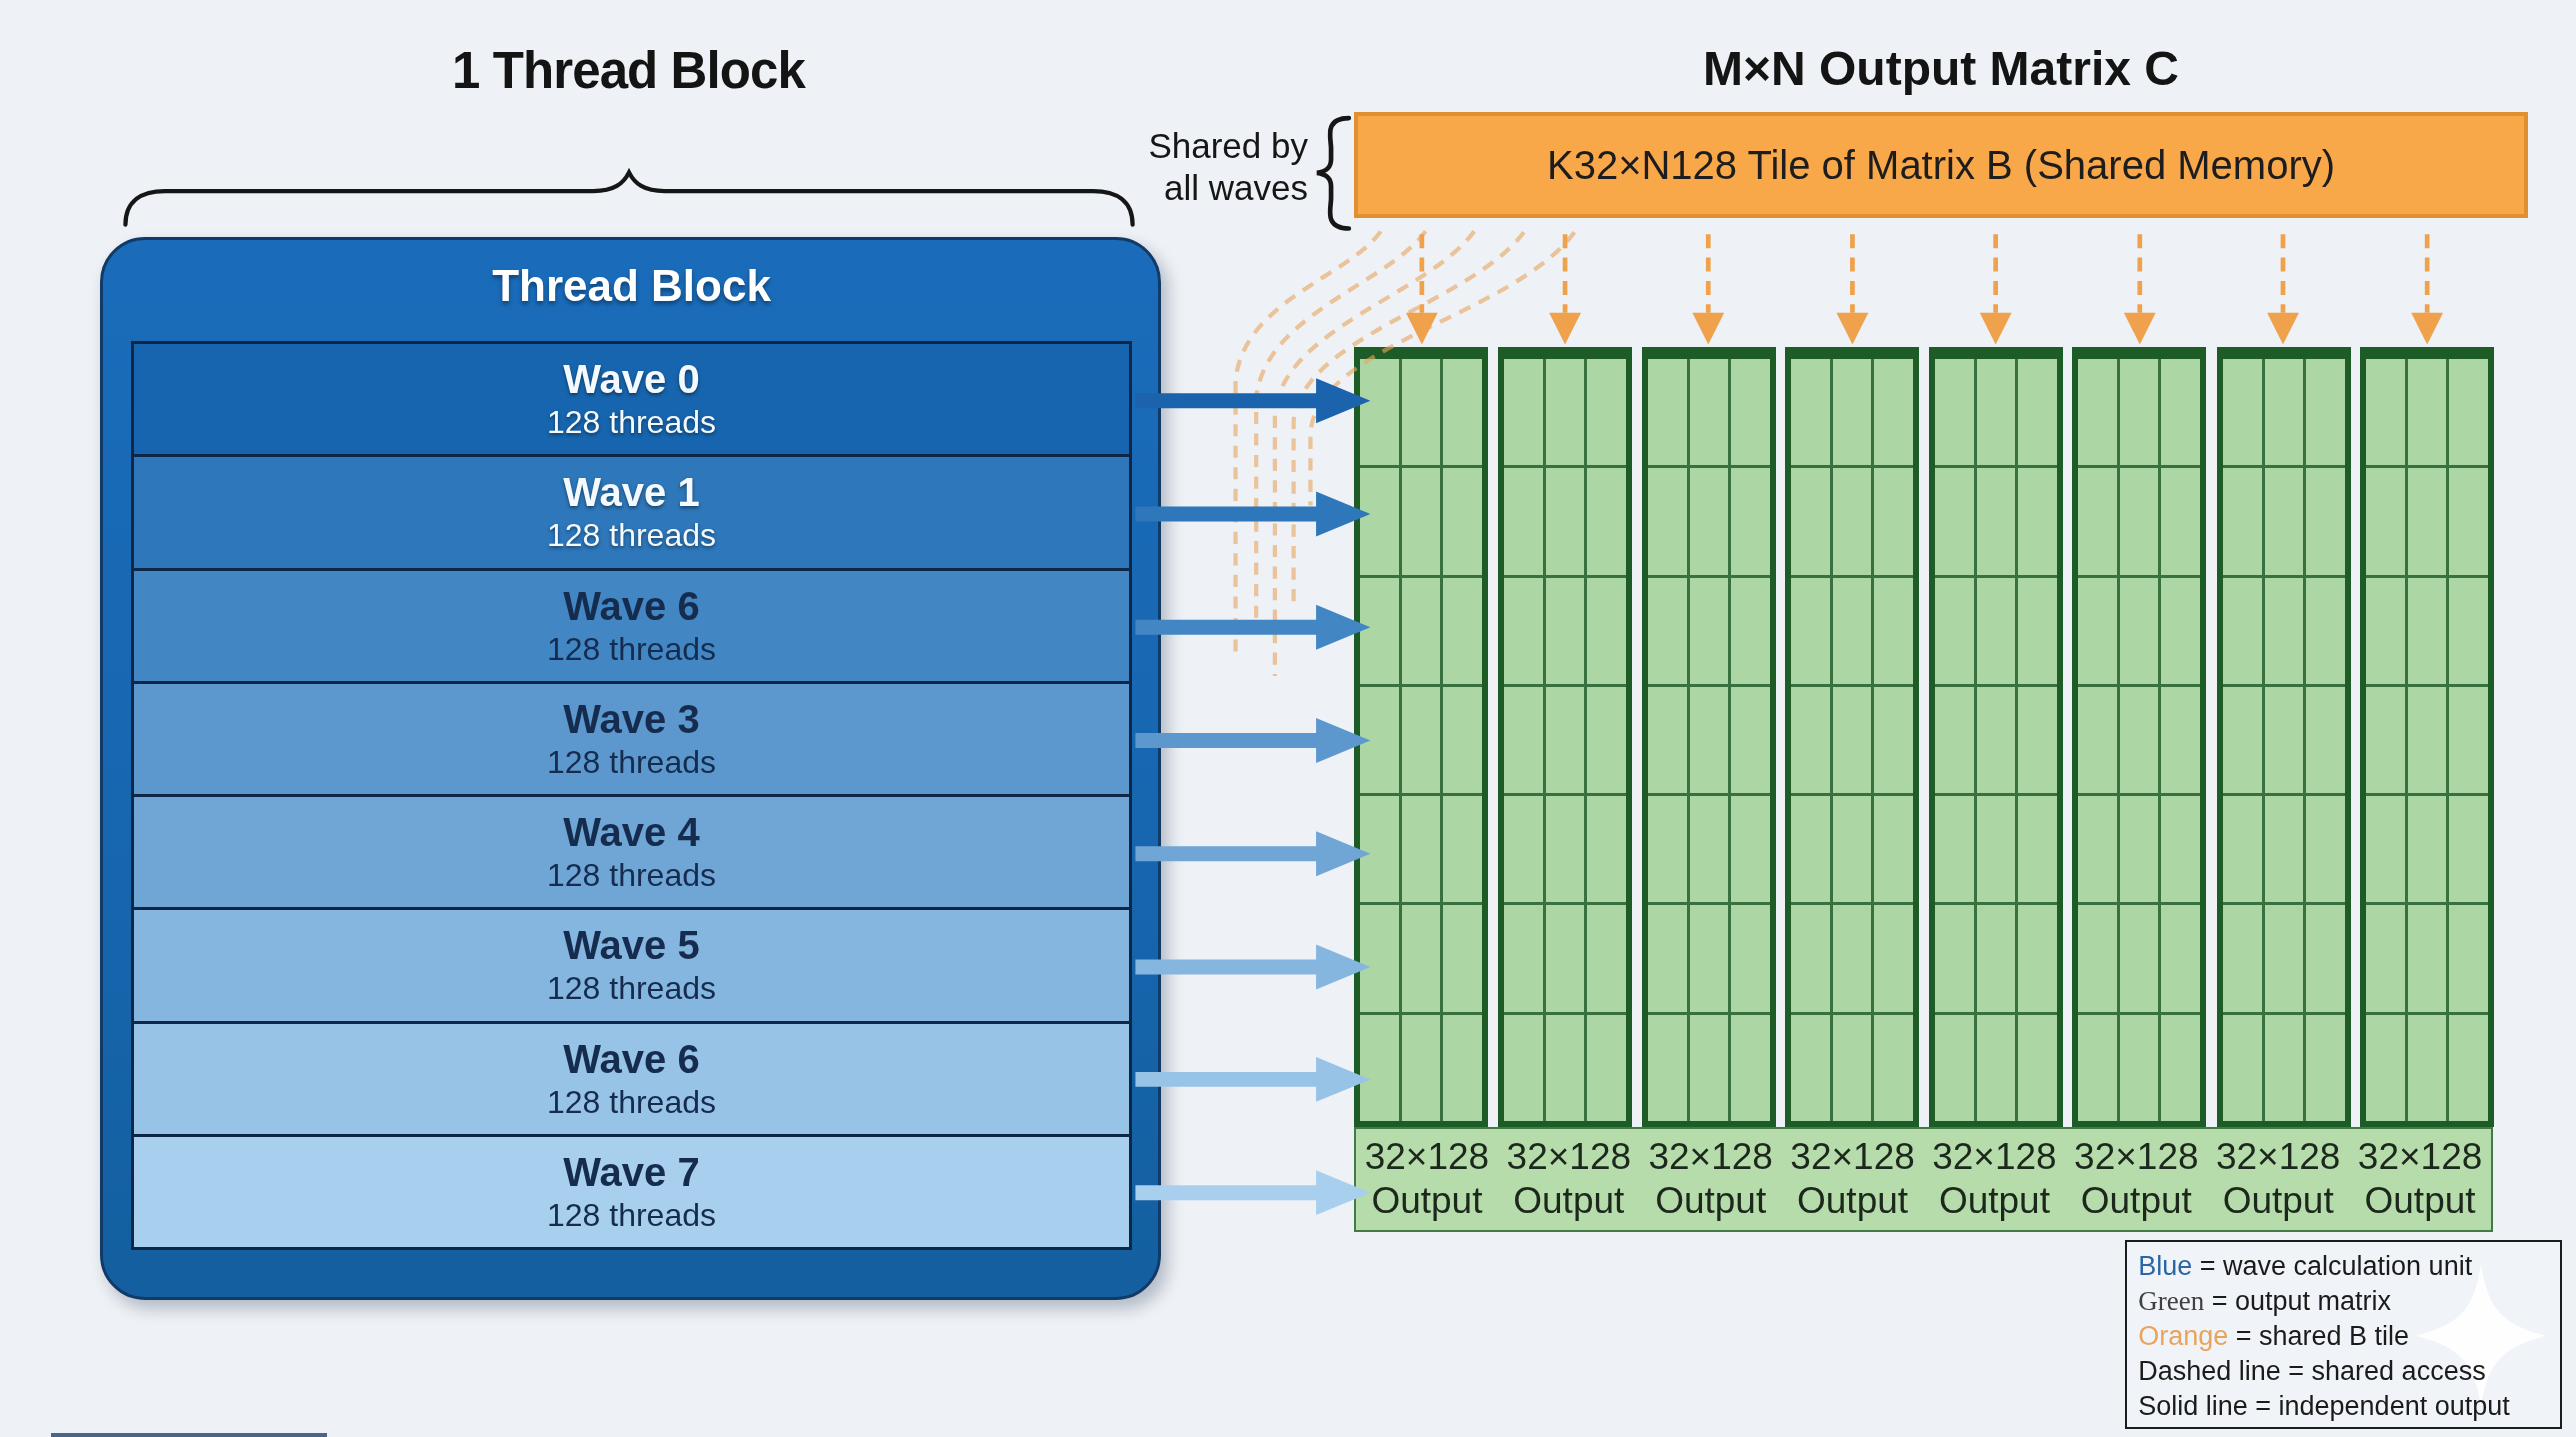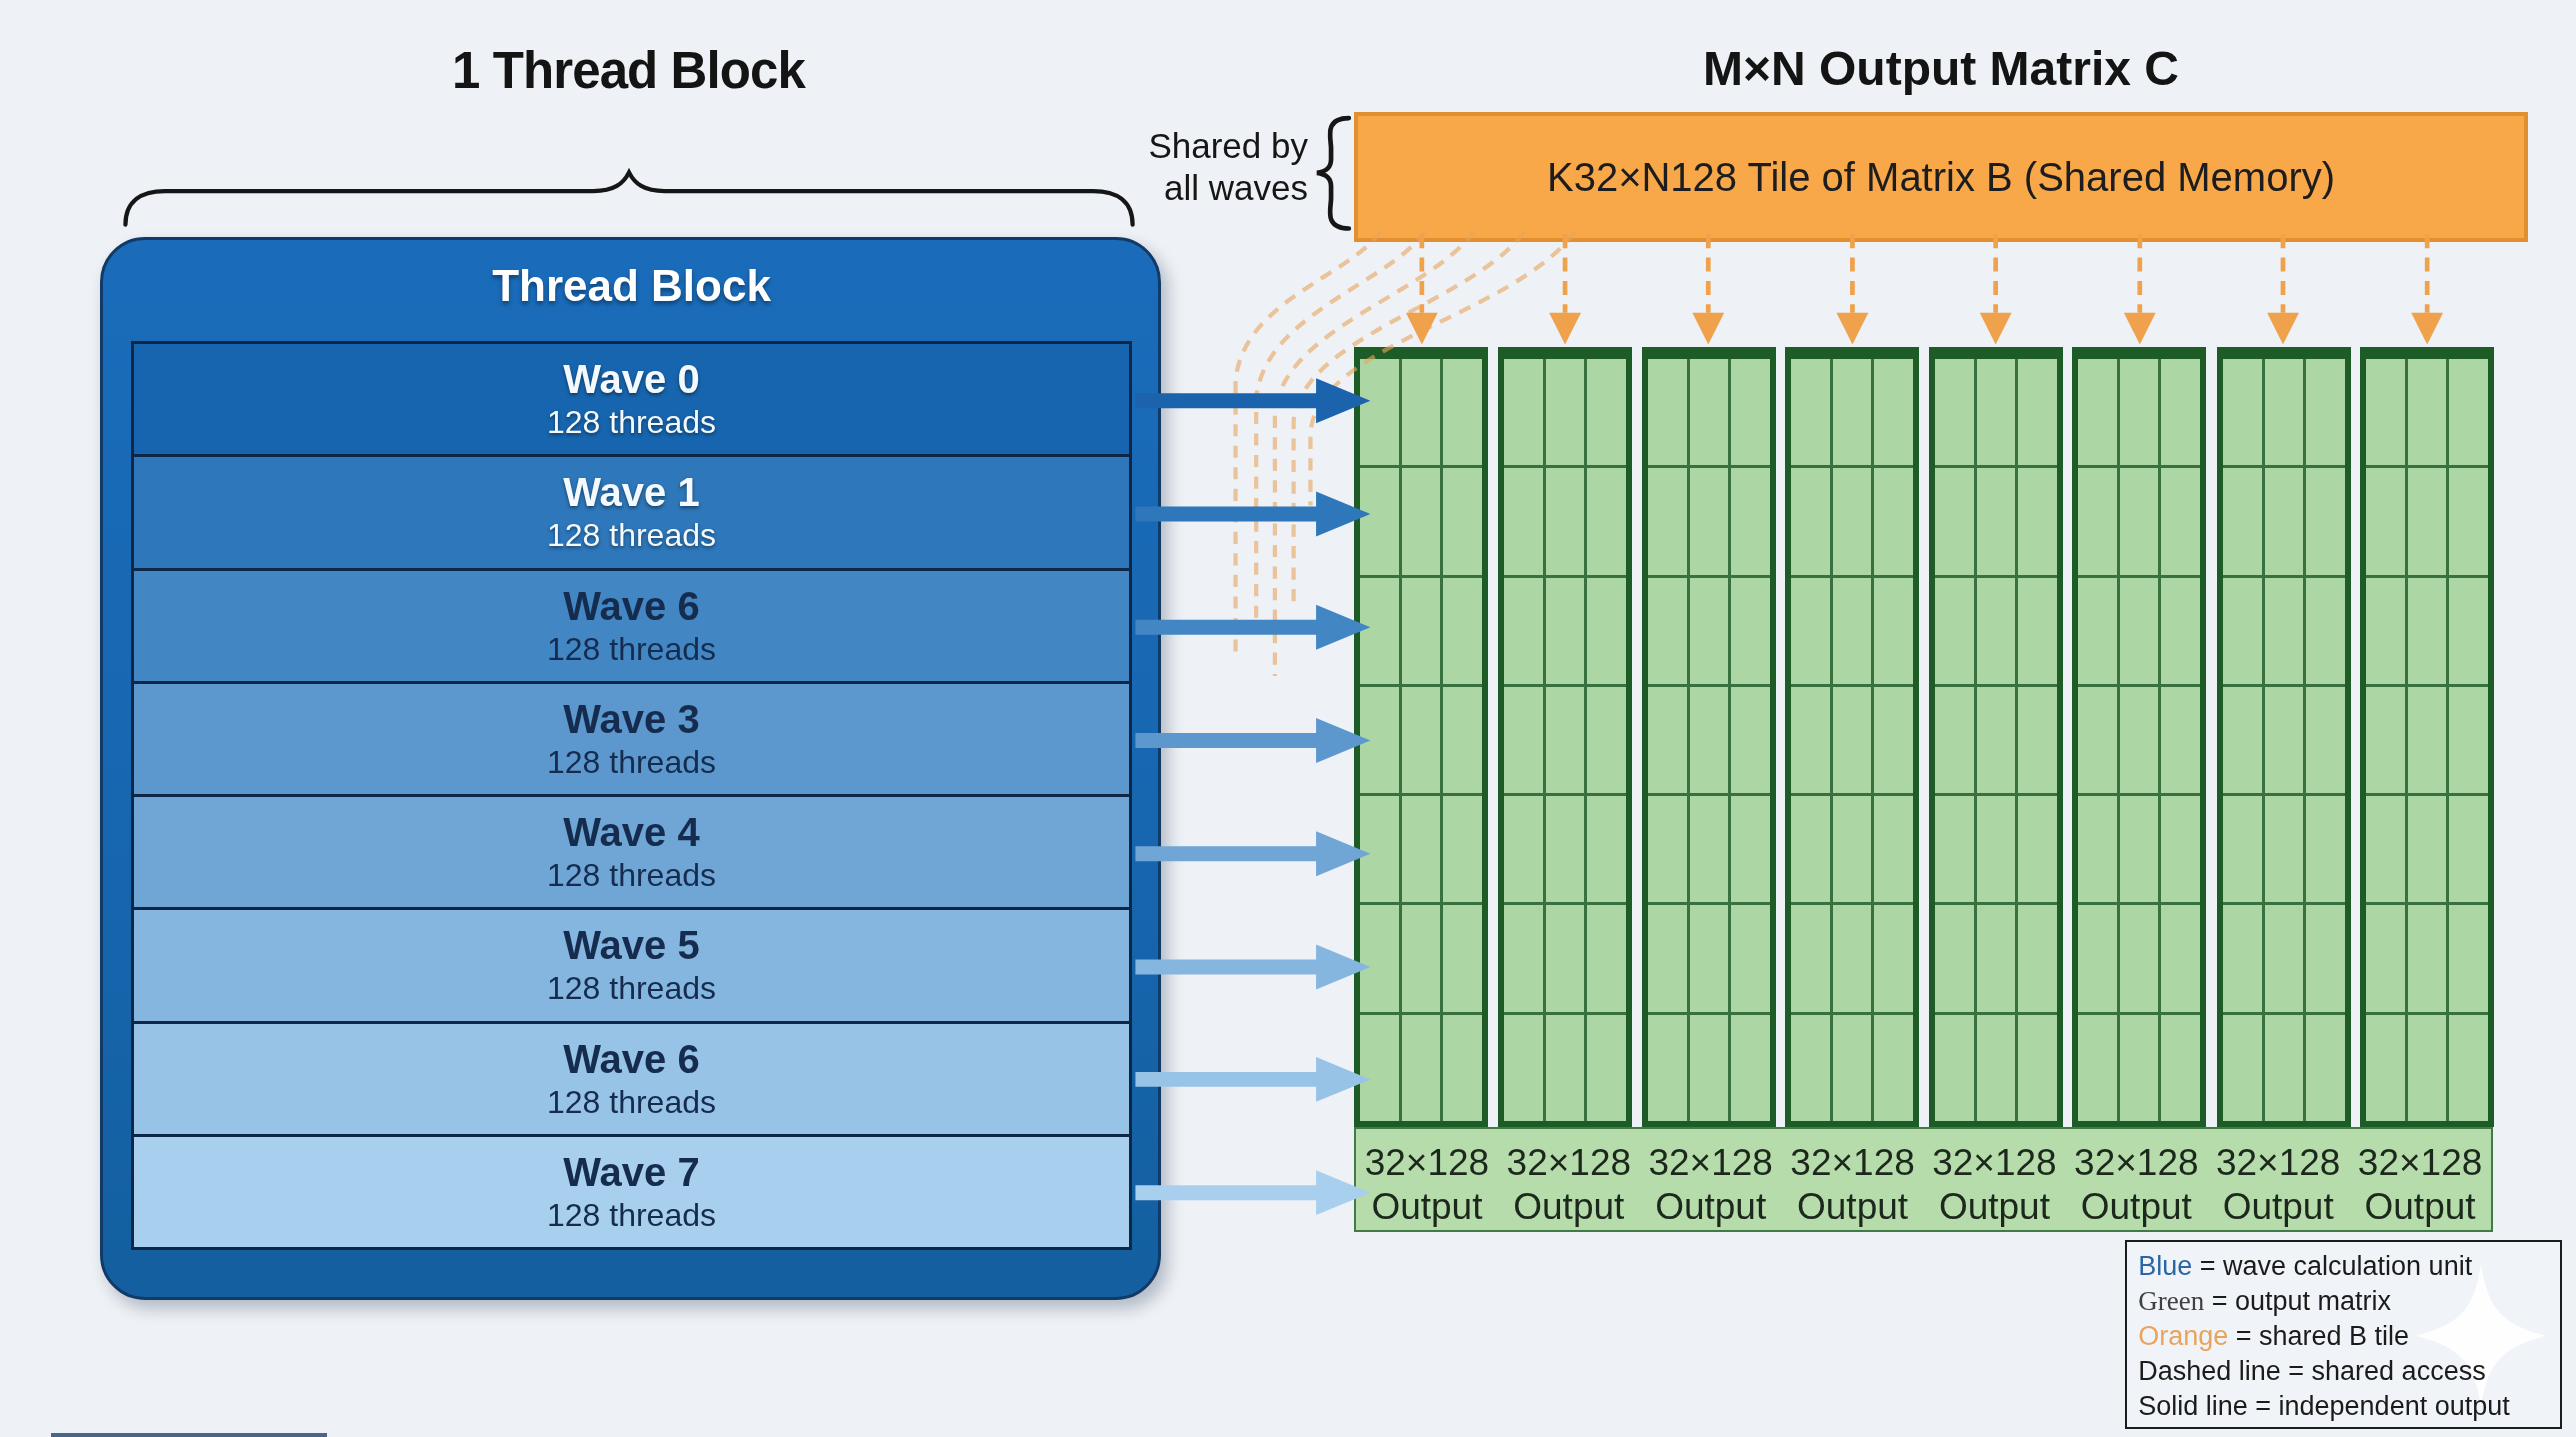--- a/index.html
+++ b/index.html
@@ -20,29 +20,29 @@
          display:flex;flex-direction:column;box-sizing:border-box;}
   .wave-row{flex:1;display:flex;flex-direction:column;align-items:center;justify-content:center;}
   .wave-row + .wave-row{border-top:3.7px solid #0e2747;}
   .wave-name{font-size:40px;font-weight:bold;}
   .wave-threads{font-size:32px;margin-top:1.9px;}
   .wave-light .wave-name,.wave-light .wave-threads{text-shadow:0 1.9px 3.7px rgba(0,0,0,.45);}
 
   
   .right-title{left:1354px;top:41px;width:1174px;font-size:48px;font-weight:bold;color:#141414;}
   .shared-note{left:1076px;top:125px;width:232px;text-align:right;font-size:35px;line-height:42px;color:#161616;}
-  .tile-box{left:1354px;top:112px;width:1174px;height:130px;display:flex;align-items:center;justify-content:center;
+  .tile-box{left:1354px;top:112px;width:1174px;height:106px;display:flex;align-items:center;justify-content:center;
             font-size:40px;color:#1d1d1f;box-sizing:border-box;border:4.7px solid;}
   .matrix-column{top:347px;width:134px;height:780px;box-sizing:border-box;
                  border-style:solid;border-width:12px 6.6px 6.6px 6.6px;}
   .col-grid{display:grid;width:100%;height:100%;grid-template-columns:repeat(3,1fr);
             grid-template-rows:repeat(7,1fr);gap:2.8px;}
   .footer-band{left:1354px;top:1127px;width:1139px;height:105px;border:2.8px solid #427a47;
                display:flex;box-sizing:border-box;}
-  .footer-cell{flex:1;text-align:center;font-size:37px;line-height:44px;padding-top:12px;color:#1d281d;}
+  .footer-cell{flex:1;text-align:center;font-size:37px;line-height:44px;padding-top:6px;color:#1d281d;}
   .footer-cell span{display:block;}
 
   
   .legend{left:2125px;top:1240px;width:437px;height:189px;background:#f0f3f7;border:2.8px solid #1c1c1c;
           box-sizing:border-box;padding:6.6px 11.2px;z-index:6;}
   .legend-line{position:relative;z-index:2;font-size:27px;line-height:35px;white-space:nowrap;color:#1b1b1b;}
   .legend-sparkle{position:absolute;right:9.4px;top:17px;z-index:1;}
 
   .bottom-sliver{left:51px;top:1433px;width:276px;height:4.7px;background:#2a4e77;opacity:.85;}
 

